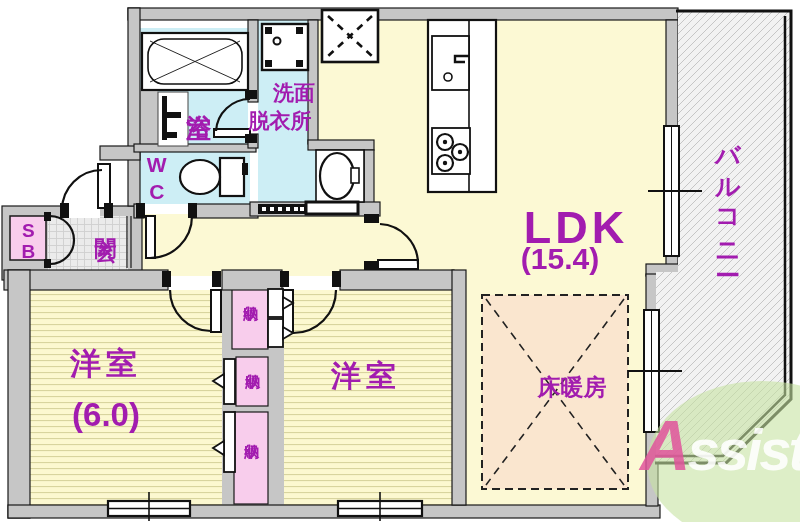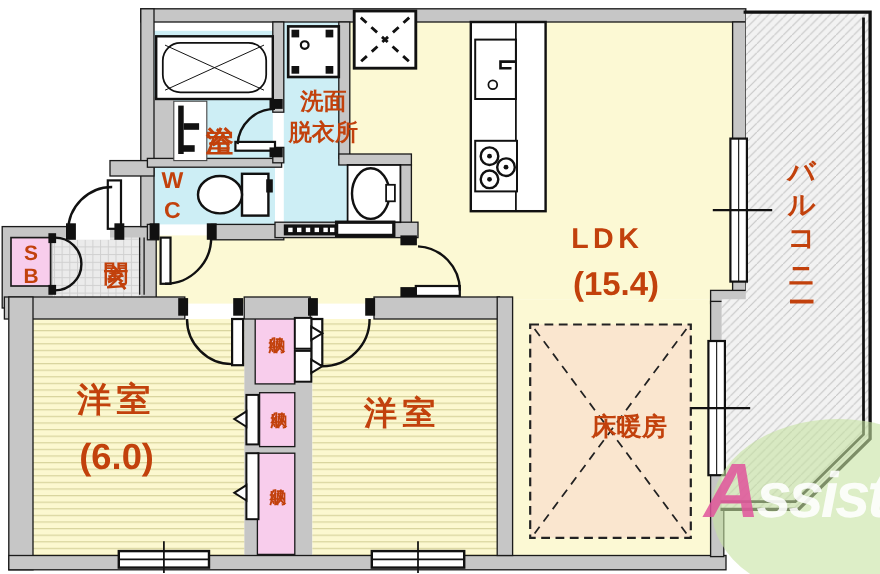--- a/index.html
+++ b/index.html
@@ -1,19 +1,19 @@
 <!DOCTYPE html>
 <html><head>
 <meta charset="utf-8">
 <style>
   html,body{margin:0;padding:0;background:#fff;}
   #canvas{position:relative;width:800px;height:522px;background:#fff;overflow:hidden;
           font-family:"Liberation Sans","DejaVu Sans",sans-serif;}
   #plan-svg{position:absolute;left:0;top:0;}
-  .lbl{position:absolute;color:#c2410c;font-weight:bold;white-space:pre;line-height:1.25;}
+  .lbl{position:absolute;color:#a21caf;font-weight:bold;white-space:pre;line-height:1.25;}
   .vlbl{writing-mode:vertical-rl;text-orientation:upright;}
   .center{text-align:center;}
   #logo-text{position:absolute;left:640px;top:406px;font-style:italic;font-weight:bold;
              letter-spacing:-3px;white-space:nowrap;}
   #logo-text .first{font-size:70px;color:#e1549c;opacity:.85;}
   #logo-text .rest{font-size:58px;color:rgba(255,255,255,.88);}
 </style>
 </head>
 <body>
 
@@ -229,24 +229,24 @@
     <line x1="651.5" y1="310" x2="651.5" y2="432" stroke="#111" stroke-width="1"></line>
     <line x1="628" y1="371" x2="682" y2="371" stroke="#111" stroke-width="2"></line>
   </g>
 
   <ellipse cx="762" cy="463" rx="115" ry="82" fill="#c7e2a2" fill-opacity="0.6"></ellipse>
 </svg>
 
 <div class="lbl vlbl" style="left:183px;top:95px;font-size:25px;">浴室</div>
 <div class="lbl vlbl" style="left:143px;top:153px;font-size:21px;letter-spacing:4px;">WC</div>
 <div class="lbl center" style="left:250px;top:80px;width:88px;font-size:21px;">洗面</div>
-<div class="lbl center" style="left:246px;top:108px;width:96px;font-size:21px;">脱衣所</div>
+<div class="lbl center" style="left:232px;top:108px;width:96px;font-size:21px;">脱衣所</div>
 <div class="lbl vlbl" style="left:92px;top:221px;font-size:22px;">玄関</div>
 <div class="lbl vlbl" style="left:16px;top:220px;font-size:19px;">SB</div>
-<div class="lbl center" style="left:488px;top:200px;width:128px;font-size:26px;letter-spacing:4px;">LDK</div>
+<div class="lbl center" style="left:512px;top:200px;width:128px;font-size:45px;letter-spacing:4px;">LDK</div>
 <div class="lbl center" style="left:496px;top:240px;width:128px;font-size:30px;">(15.4)</div>
 <div class="lbl center" style="left:512px;top:373px;width:120px;font-size:23px;">床暖房</div>
 <div class="lbl center" style="left:58px;top:345px;width:96px;font-size:31px;letter-spacing:5px;">洋室</div>
 <div class="lbl center" style="left:46px;top:394px;width:120px;font-size:33px;">(6.0)</div>
 <div class="lbl center" style="left:318px;top:357px;width:96px;font-size:30px;letter-spacing:5px;">洋室</div>
 <div class="lbl vlbl" style="left:241px;top:294px;font-size:15px;">収納</div>
 <div class="lbl vlbl" style="left:243px;top:362px;font-size:15px;">収納</div>
 <div class="lbl vlbl" style="left:242px;top:432px;font-size:15px;">収納</div>
 <div class="lbl vlbl" style="left:712px;top:127px;font-size:25px;letter-spacing:5px;">バルコニー</div>
 <div id="logo-text"><span class="first">A</span><span class="rest">ssist</span></div>

